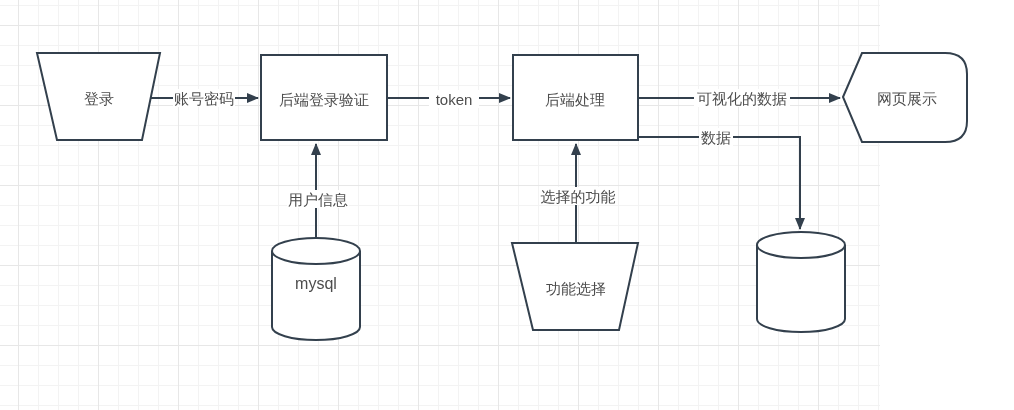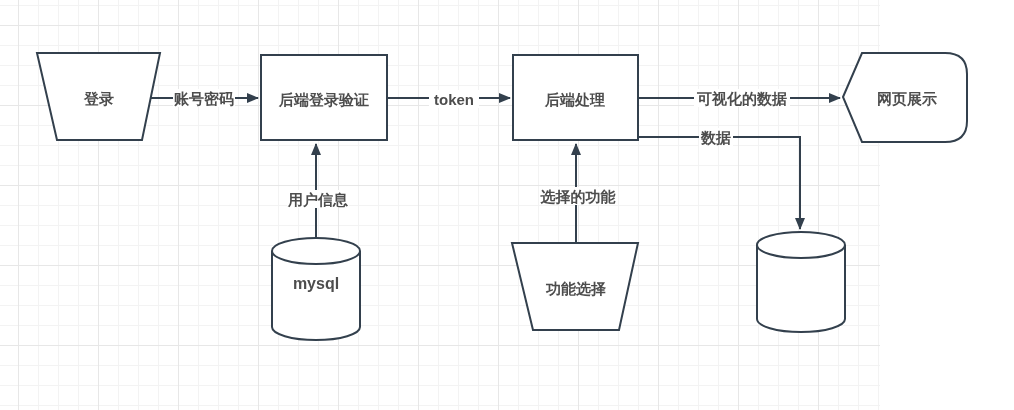--- a/index.html
+++ b/index.html
@@ -15,21 +15,20 @@
     width: 880px;
     height: 410px;
     background-color: #ffffff;
     background-image:
       linear-gradient(to right, #e7e7e7 1px, transparent 1px),
       linear-gradient(to bottom, #e7e7e7 1px, transparent 1px),
       linear-gradient(to right, #f3f3f3 1px, transparent 1px),
       linear-gradient(to bottom, #f3f3f3 1px, transparent 1px);
     background-size: 80px 80px, 80px 80px, 20px 20px, 20px 20px;
     background-position: 18px 25px, 18px 25px, 18px 25px, 18px 25px;
-    font-weight: bold;
   }
   svg { position: absolute; top: 0; left: 0; }
   .shape {
     fill: #ffffff;
     stroke: #33404d;
     stroke-width: 2;
   }
   .shape-detail {
     fill: none;
     stroke: #33404d;

